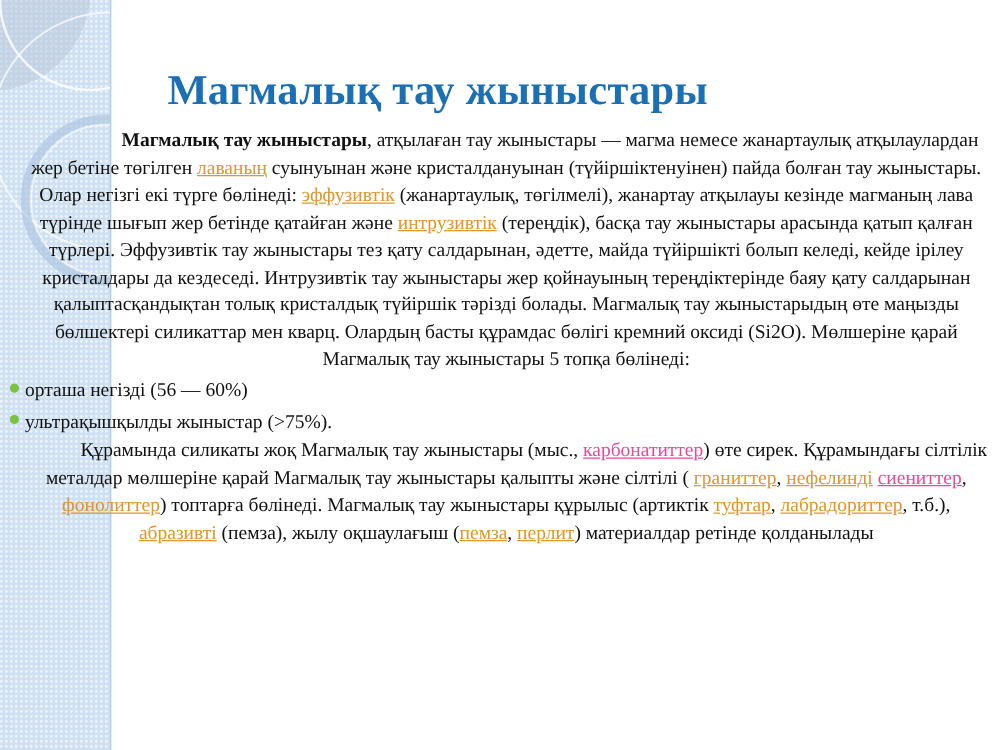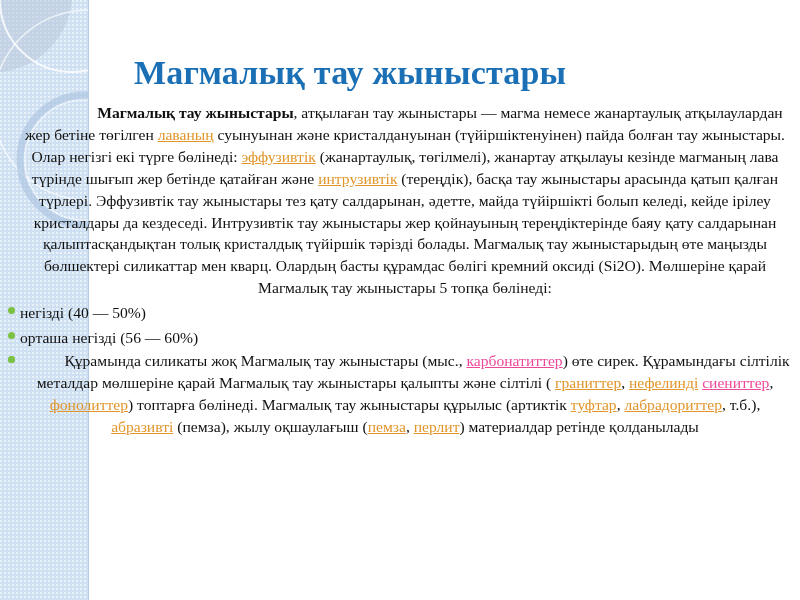--- a/index.html
+++ b/index.html
@@ -52,20 +52,20 @@
   <circle cx="85" cy="160" r="65" fill="none" stroke="#a9c2dd" stroke-width="7" opacity="0.6"></circle>
   <circle cx="85" cy="160" r="60" fill="none" stroke="#ffffff" stroke-width="1.2" opacity="0.6"></circle>
 </svg>
 
 <div class="slide-title">Магмалық тау жыныстары</div>
 
 <div class="content">
   <p><span class="indent"></span><b>Магмалық тау жыныстары</b><span>, атқылаған тау жыныстары — магма немесе жанартаулық атқылаулардан жер бетіне төгілген </span><a class="lnk">лаваның</a><span> суынуынан және кристалдануынан (түйіршіктенуінен) пайда болған тау жыныстары. Олар негізгі екі түрге бөлінеді: </span><a class="lnk">эффузивтік</a><span> (жанартаулық, төгілмелі), жанартау атқылауы кезінде магманың лава түрінде шығып жер бетінде қатайған және </span><a class="lnk">интрузивтік</a><span> (тереңдік), басқа тау жыныстары арасында қатып қалған түрлері. Эффузивтік тау жыныстары тез қату салдарынан, әдетте, майда түйіршікті болып келеді, кейде ірілеу кристалдары да кездеседі. Интрузивтік тау жыныстары жер қойнауының тереңдіктерінде баяу қату салдарынан қалыптасқандықтан толық кристалдық түйіршік тәрізді болады. Магмалық тау жыныстарыдың өте маңызды бөлшектері силикаттар мен кварц. Олардың басты құрамдас бөлігі кремний оксиді (Si2O). Мөлшеріне қарай Магмалық тау жыныстары 5 топқа бөлінеді:</span></p>
 
   <ul class="bullets">
-    <li><span class="dot"></span><span>негізді (40 — 50%)</span></li>
+    <li><span class="dot"></span></li>
     <li><span class="dot"></span><span>орташа негізді (56 — 60%)</span></li>
     <li><span class="dot"></span></li>
-    <li><span class="dot"></span></li>
+    <li><span class="dot"></span><span>ультрақышқылды жыныстар (&gt;75%).</span></li>
   </ul>
 
   <p class="para2"><span class="indent2"></span><span>Құрамында силикаты жоқ Магмалық тау жыныстары (мыс., </span><a class="dark-lnk">карбонатиттер</a><span>) өте сирек. Құрамындағы сілтілік металдар мөлшеріне қарай Магмалық тау жыныстары қалыпты және сілтілі ( </span><a class="lnk">граниттер</a><span>, </span><a class="lnk">нефелинді</a><span> </span><a class="dark-lnk">сиениттер</a><span>, </span><a class="lnk">фонолиттер</a><span>) топтарға бөлінеді. Магмалық тау жыныстары құрылыс (артиктік </span><a class="lnk">туфтар</a><span>, </span><a class="lnk">лабрадориттер</a><span>, т.б.), </span><a class="lnk">абразивті</a><span> (пемза), жылу оқшаулағыш (</span><a class="lnk">пемза</a><span>, </span><a class="lnk">перлит</a><span>) материалдар ретінде қолданылады</span></p>
 </div>
 
 </body></html>

